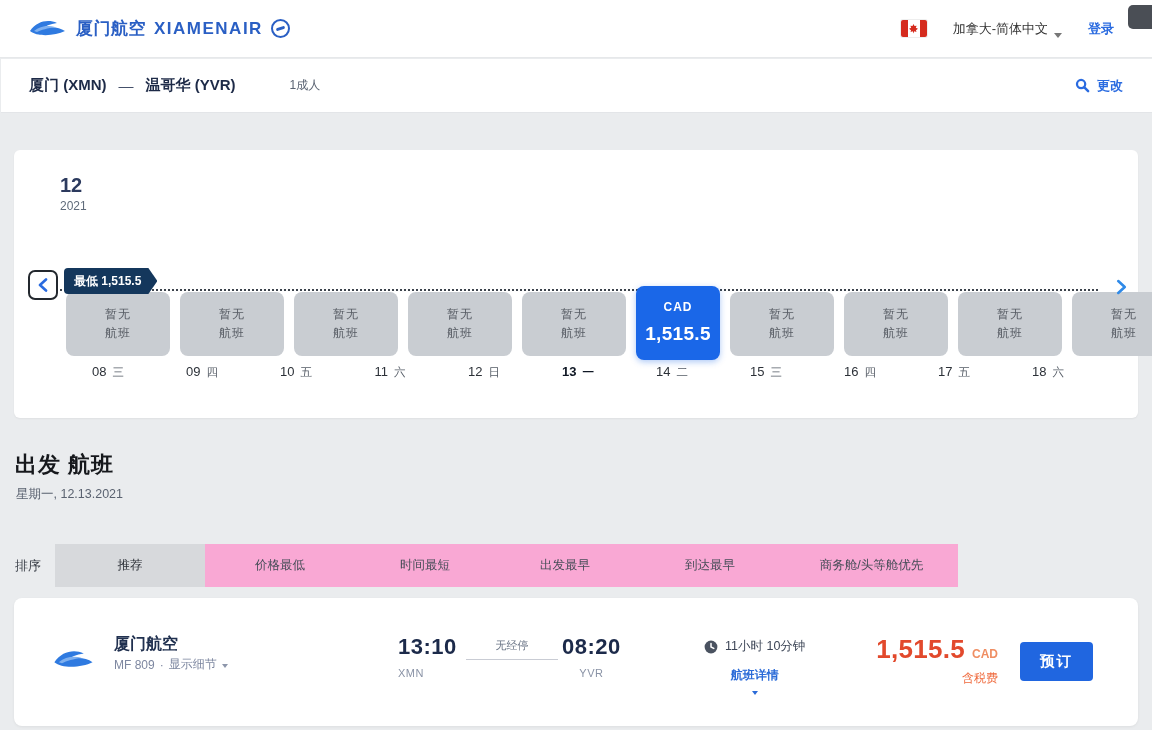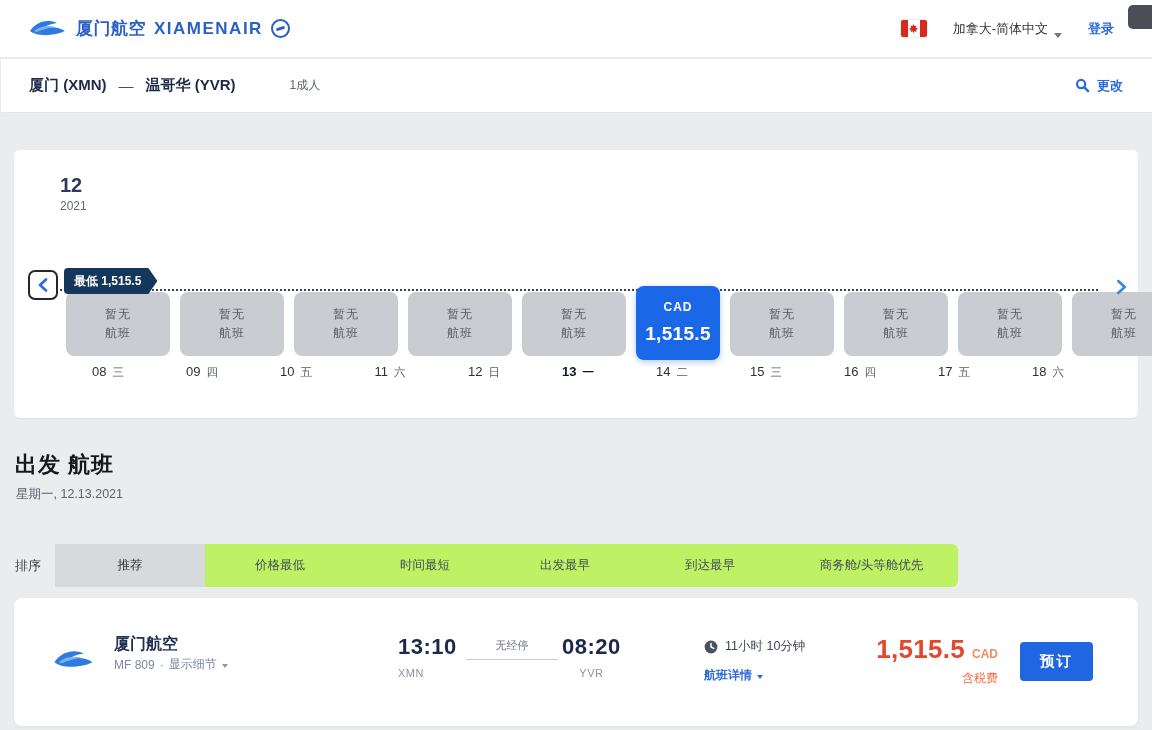--- a/index.html
+++ b/index.html
@@ -52,21 +52,21 @@
   .day-label.selected { font-weight:800; color:#0f1724; }
   .day-label.selected .wd { font-weight:800; color:#0f1724; }
 
   
   .results-title { position:absolute; left:15px; top:450px; font-size:22px; font-weight:800; color:#16181c; letter-spacing:1px; }
   .results-sub { position:absolute; left:16px; top:486px; font-size:12.5px; color:#5a6270; }
 
   
   .sort-bar { position:absolute; left:0; top:544px; width:1152px; height:43px; display:flex; align-items:stretch; }
   .sort-label { width:55px; display:flex; align-items:center; padding-left:15px; font-size:13px; color:#3a3f48; }
-  .tabs { display:flex; background:#bef264;border-radius:6px; }
+  .tabs { display:flex; background:#f9a8d4; }
   .tab { display:flex; align-items:center; justify-content:center; font-size:12.5px; color:#474d58; cursor:pointer; }
   .tab.t0 { width:150px; background:#d7d9dc; color:#2a2e35; }
   .tab.t1 { width:150px; } .tab.t2 { width:140px; } .tab.t3 { width:140px; } .tab.t4 { width:150px; } .tab.t5 { width:173px; }
 
   
   .flight-card { position:absolute; left:14px; top:598px; width:1124px; height:128px; background:#fff; border-radius:8px; box-shadow:0 1px 3px rgba(0,0,0,.06); }
   .f-logo { position:absolute; left:38px; top:50px; }
   .f-airline { position:absolute; left:100px; top:36px; }
   .f-airline .name { font-size:16px; font-weight:700; color:#20304f; }
   .f-airline .sub { margin-top:1px; font-size:12px; color:#7d87a0; display:flex; align-items:center; gap:5px; }
@@ -75,21 +75,21 @@
   .f-dep { position:absolute; left:384px; top:36px; }
   .f-arr { position:absolute; left:548px; top:36px; }
   .time-big { font-size:22px; font-weight:800; color:#1c2a4a; letter-spacing:.5px; }
   .apt { margin-top:7px; font-size:11px; color:#8a93a6; letter-spacing:.5px; }
   .f-arr .apt { text-align:center; }
   .f-stops { position:absolute; left:452px; top:40px; width:92px; text-align:center; }
   .f-stops .stx { font-size:11px; color:#6b7687; }
   .f-stops .line { margin-top:6px; border-top:1px solid #c9ccd4; }
   .f-dur { position:absolute; left:690px; top:40px; }
   .f-dur .d1 { display:flex; align-items:center; gap:7px; font-size:12.5px; color:#3c4556; }
-  .f-dur .d2 { margin-top:12px; font-size:12px; font-weight:700; color:#2b6bd8; display:flex; align-items:center; gap:5px; cursor:pointer; }
+  .f-dur .d2 { margin-top:12px; font-size:12px; font-weight:700; color:#2b6bd8; display:flex; align-items:center; gap:5px; cursor:pointer;flex-direction:column; }
   .caret-blue { width:0; height:0; border-left:3.5px solid transparent; border-right:3.5px solid transparent; border-top:4.5px solid #2b6bd8; display:inline-block; margin-top:2px; }
   .f-price { position:absolute; right:140px; top:36px; text-align:right; }
   .f-price .row1 { display:flex; align-items:baseline; gap:7px; justify-content:flex-end; }
   .f-price .amount { font-size:26px; font-weight:800; color:#e2492c; letter-spacing:.3px; }
   .f-price .cur { font-size:12px; font-weight:700; color:#ef8e63; }
   .f-price .note { margin-top:5px; font-size:12px; color:#ef6a3d; }
   .book-btn { position:absolute; left:1006px; top:44px; width:73px; height:39px; background:#2066e0; border:none; border-radius:4px; color:#fff; font-size:14.5px; font-weight:700; letter-spacing:2px; cursor:pointer; font-family:inherit; }
 </style>
 </head>
 <body>

